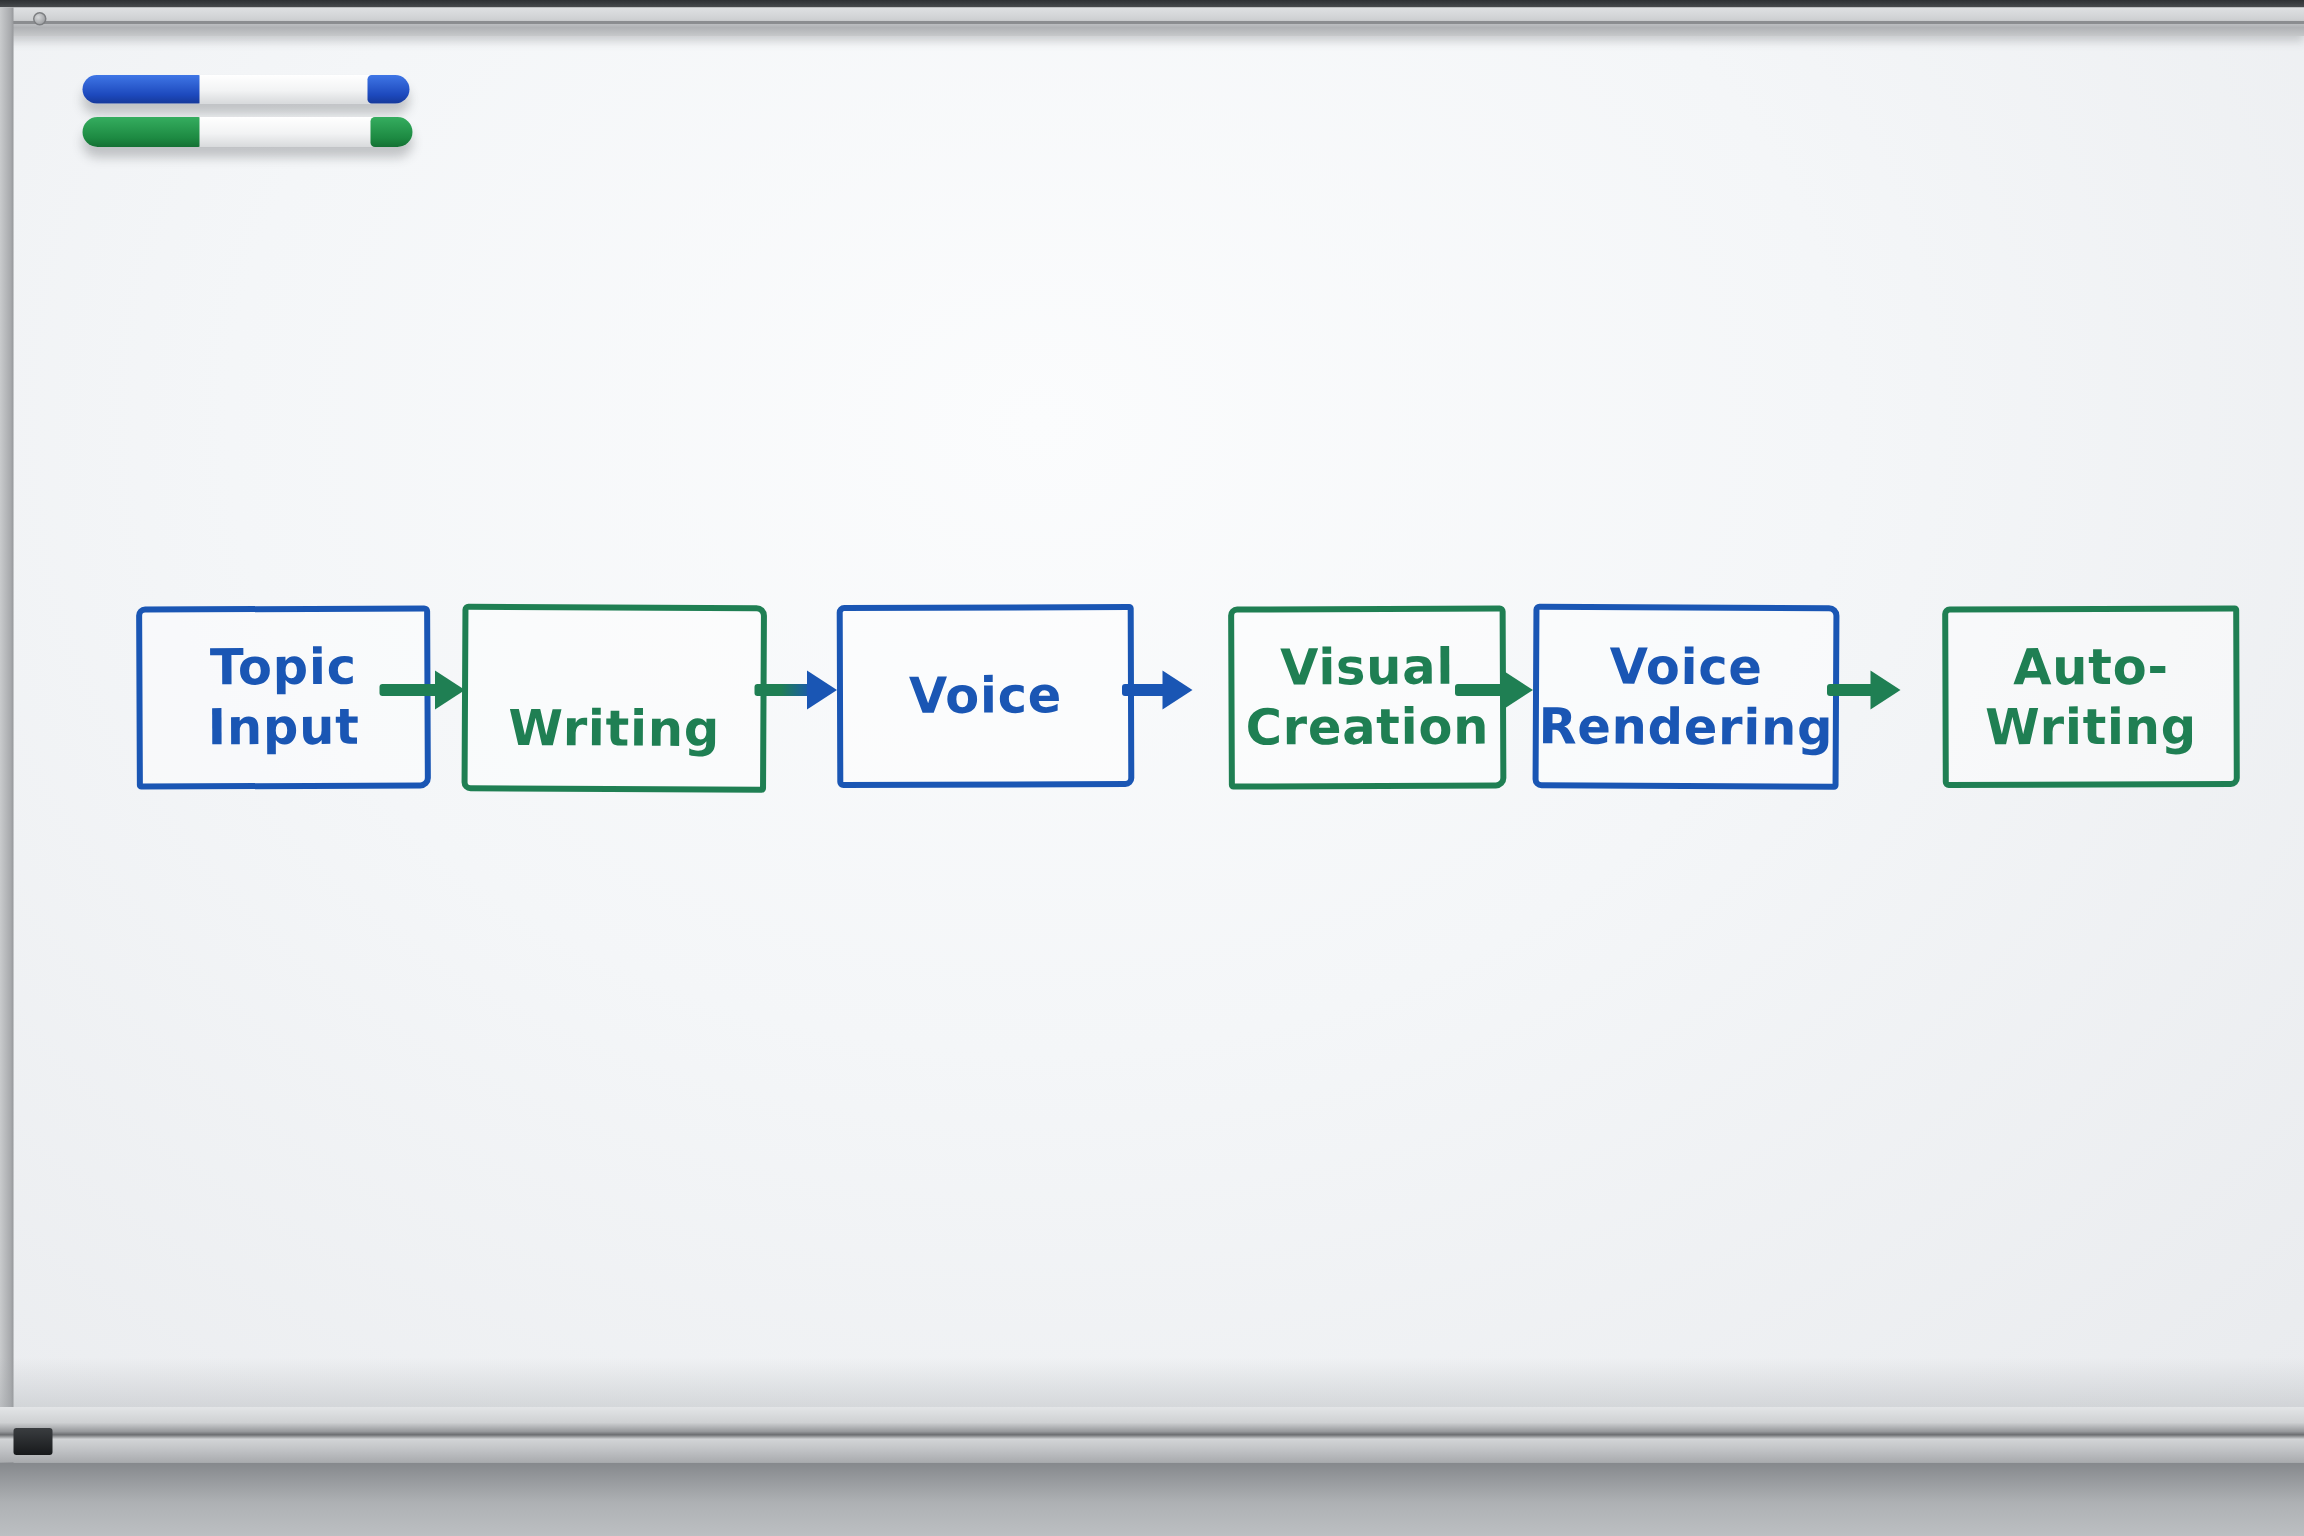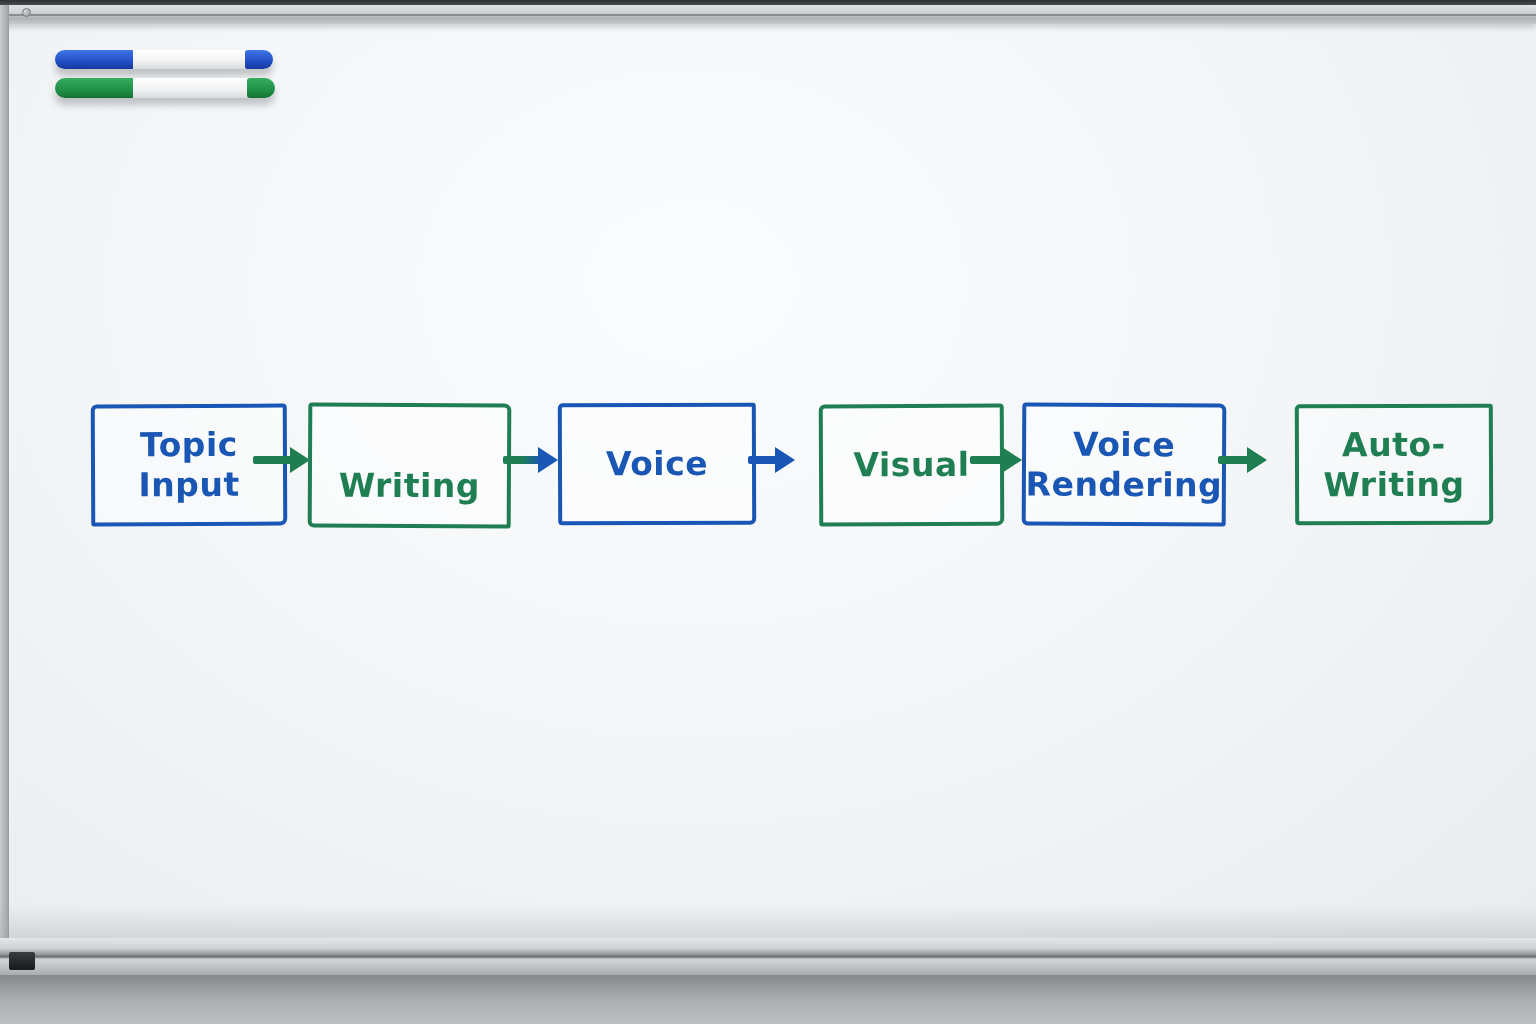--- a/index.html
+++ b/index.html
@@ -146,20 +146,21 @@
 </div>
 
 <div class="arrow a-blue" style="left:748px; width:47px;">
   <div class="shaft"></div>
   <div class="head"></div>
 </div>
 
 <div class="step c-green r1" style="left:793px; top:404px; width:177px; height:114px;">
   <div class="lbl">
     <span>Visual</span><br>
+    <span>Creation</span>
   </div>
 </div>
 
 <div class="arrow a-green" style="left:970px; width:52px;">
   <div class="shaft"></div>
   <div class="head"></div>
 </div>
 
 <div class="step c-blue r2" style="left:1022px; top:403px; width:196px; height:115px;">
   <div class="lbl">

